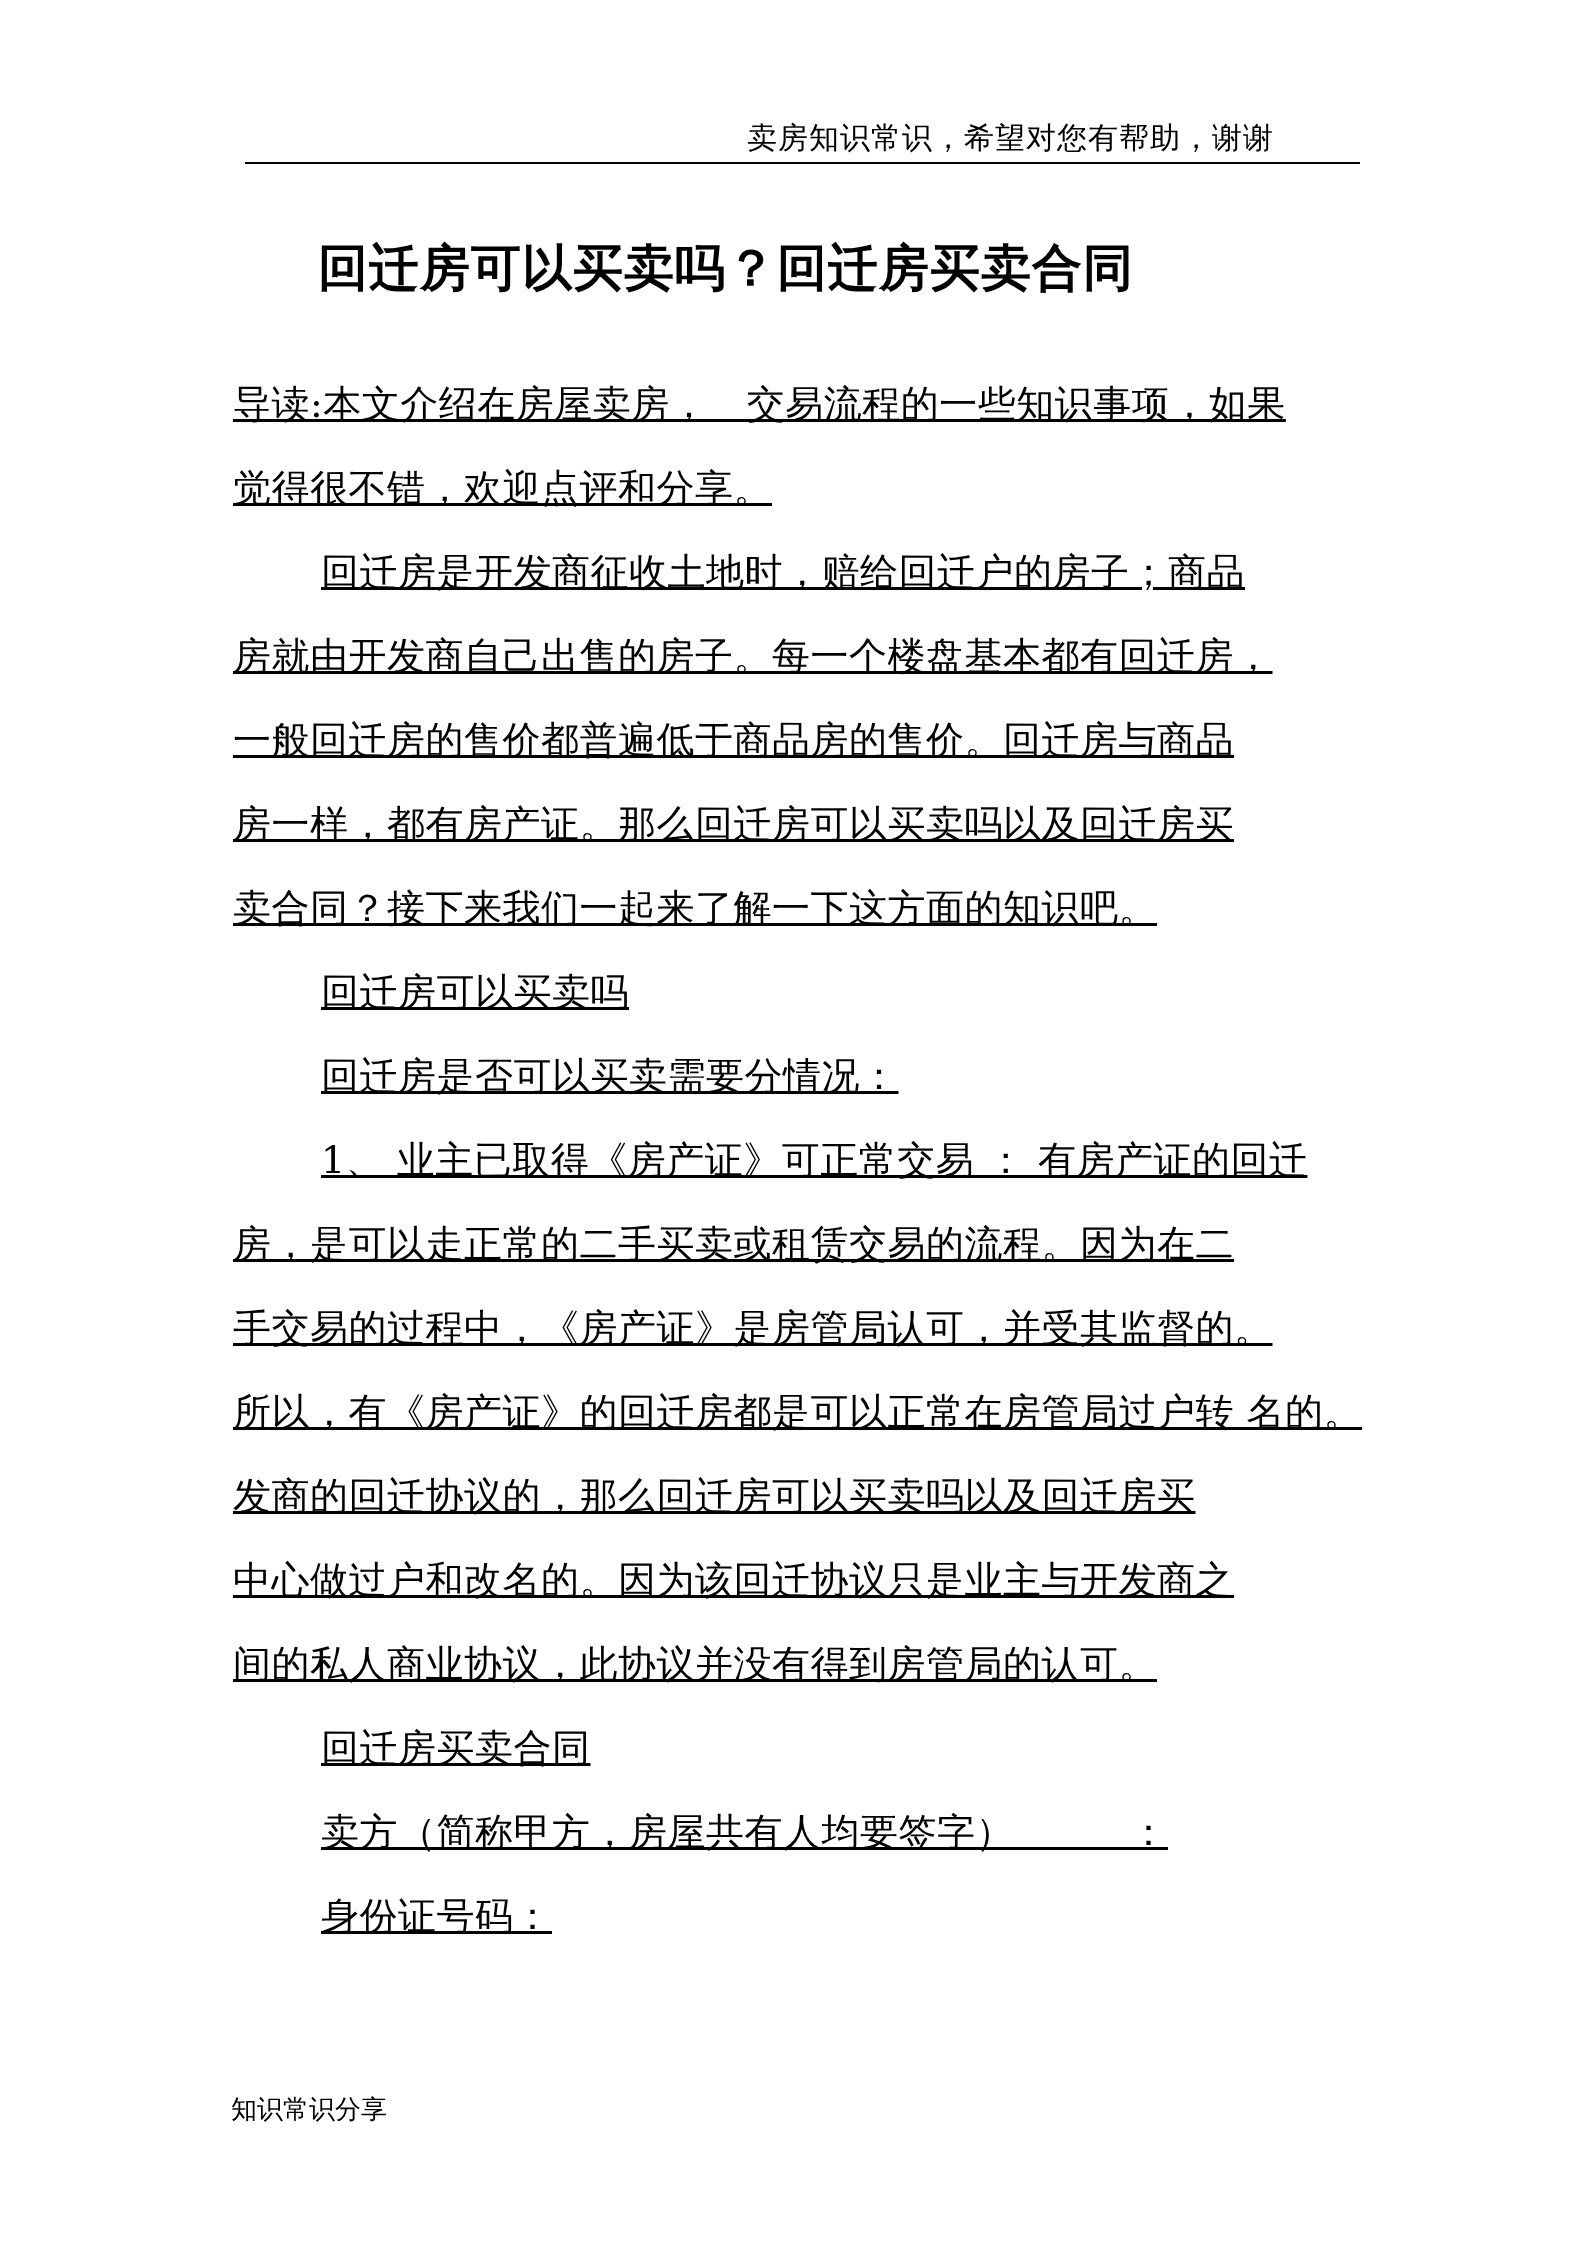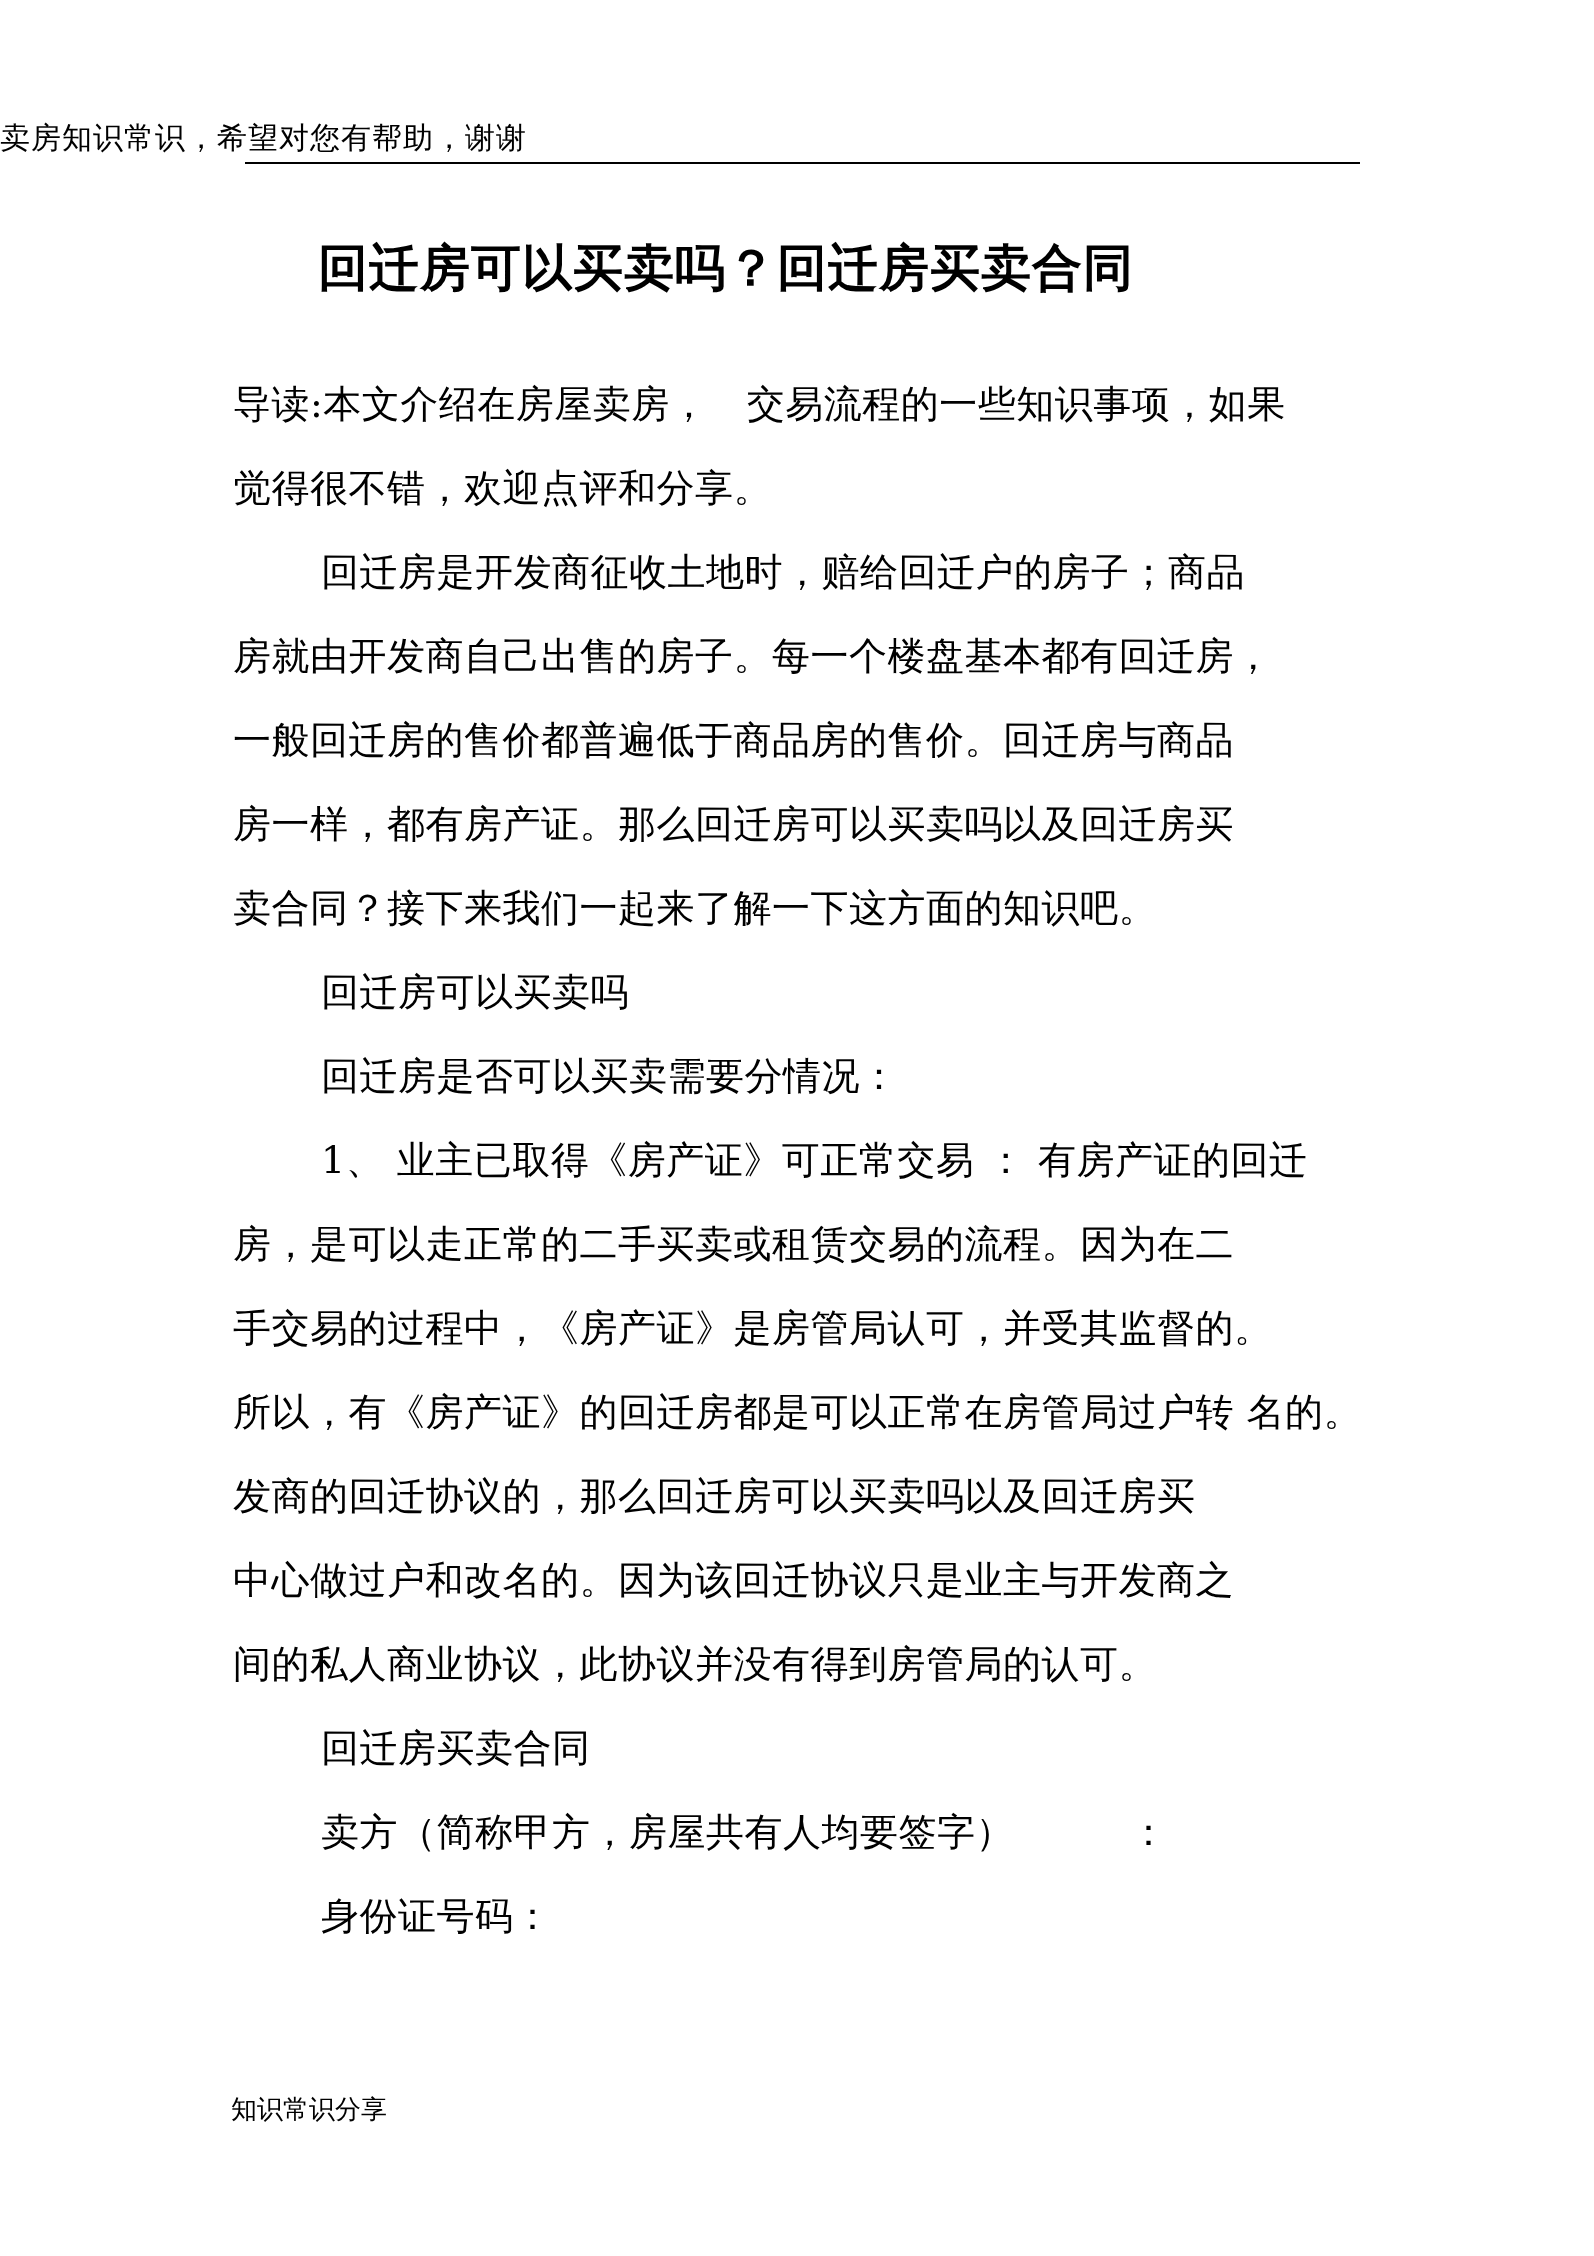--- a/index.html
+++ b/index.html
@@ -14,21 +14,21 @@
     background: #ffffff;
     overflow: hidden;
     font-family: "DejaVu Serif", "Liberation Serif", serif;
     color: #000000;
   }
   .header-note {
     position: absolute;
     top: 120px;
     left: 0;
     width: 1274px;
-    text-align: left;
+    text-align: right;
     font-size: 30px;
     line-height: 36px;
     letter-spacing: 1px;
     white-space: pre;
   }
   .header-divider {
     position: absolute;
     top: 162px;
     left: 245px;
     width: 1115px;
@@ -43,20 +43,21 @@
     line-height: 60px;
     font-weight: 700;
     letter-spacing: 1px;
     white-space: pre;
   }
   .doc-body {
     position: absolute;
     top: 362px;
     left: 233px;
     width: 1160px;
+    text-decoration: underline;
   }
   .body-line {
     font-size: 38px;
     line-height: 84px;
     height: 84px;
     white-space: pre;
     letter-spacing: 0.5px;
   }
   .body-line.indent {
     padding-left: 88px;

